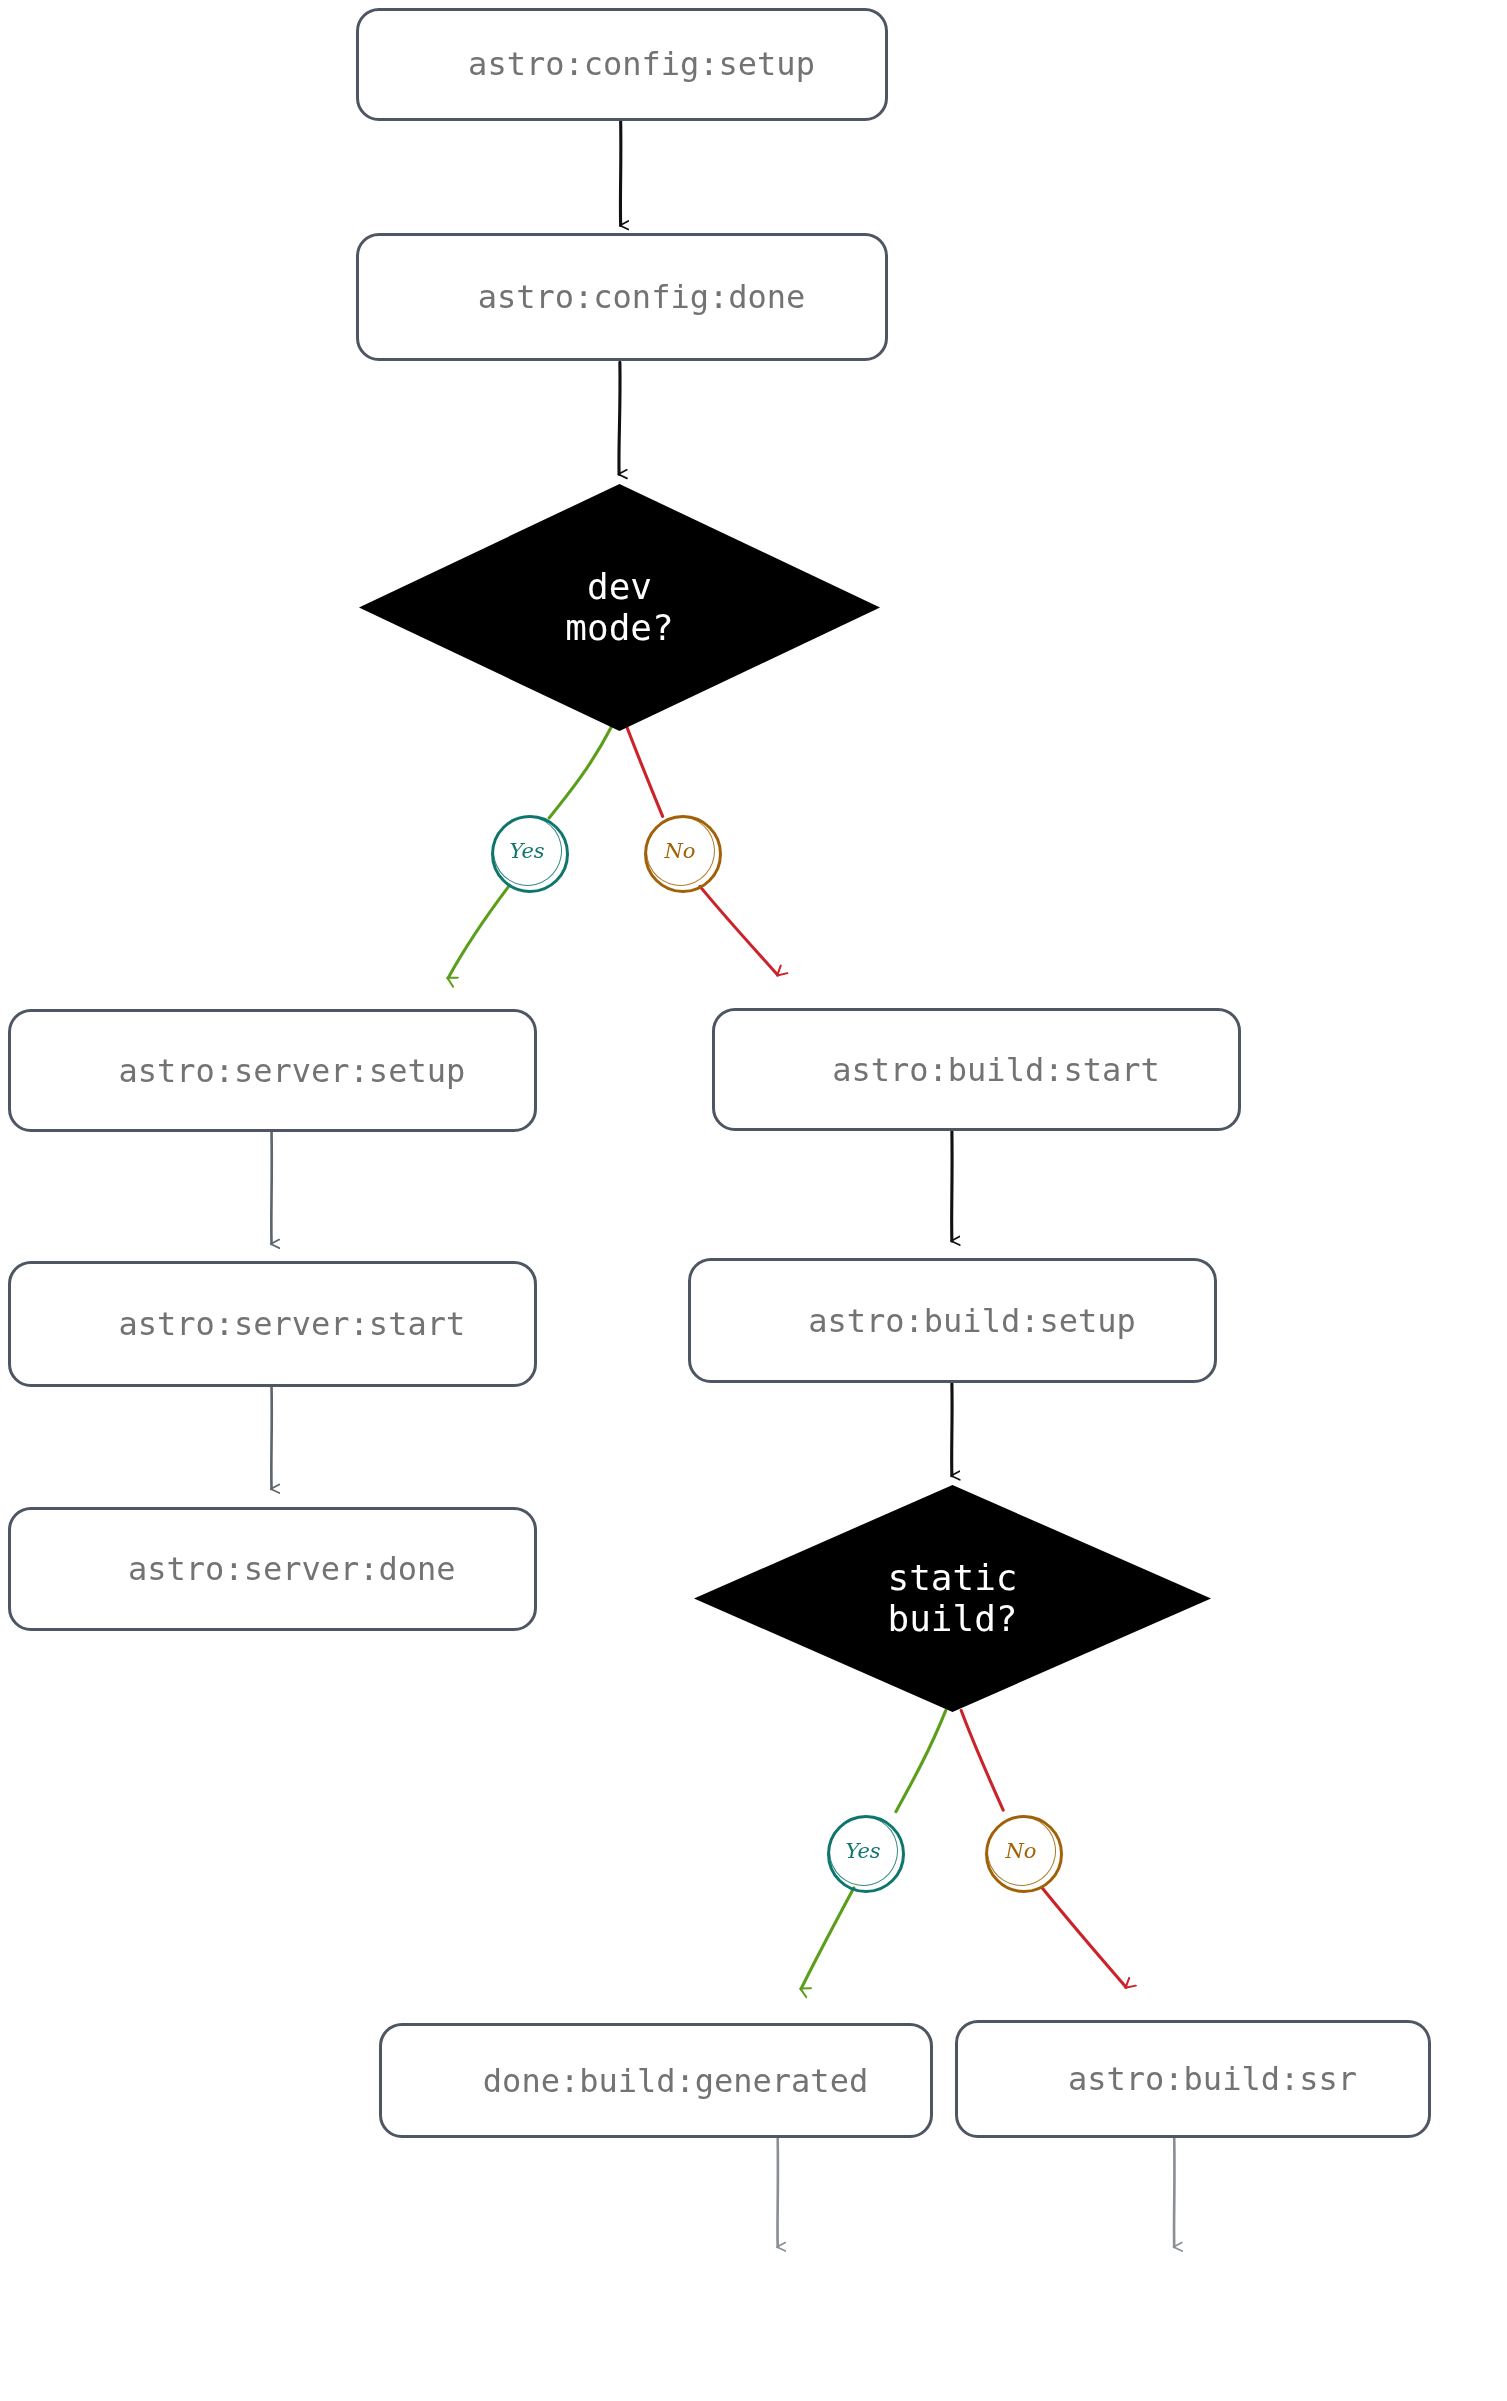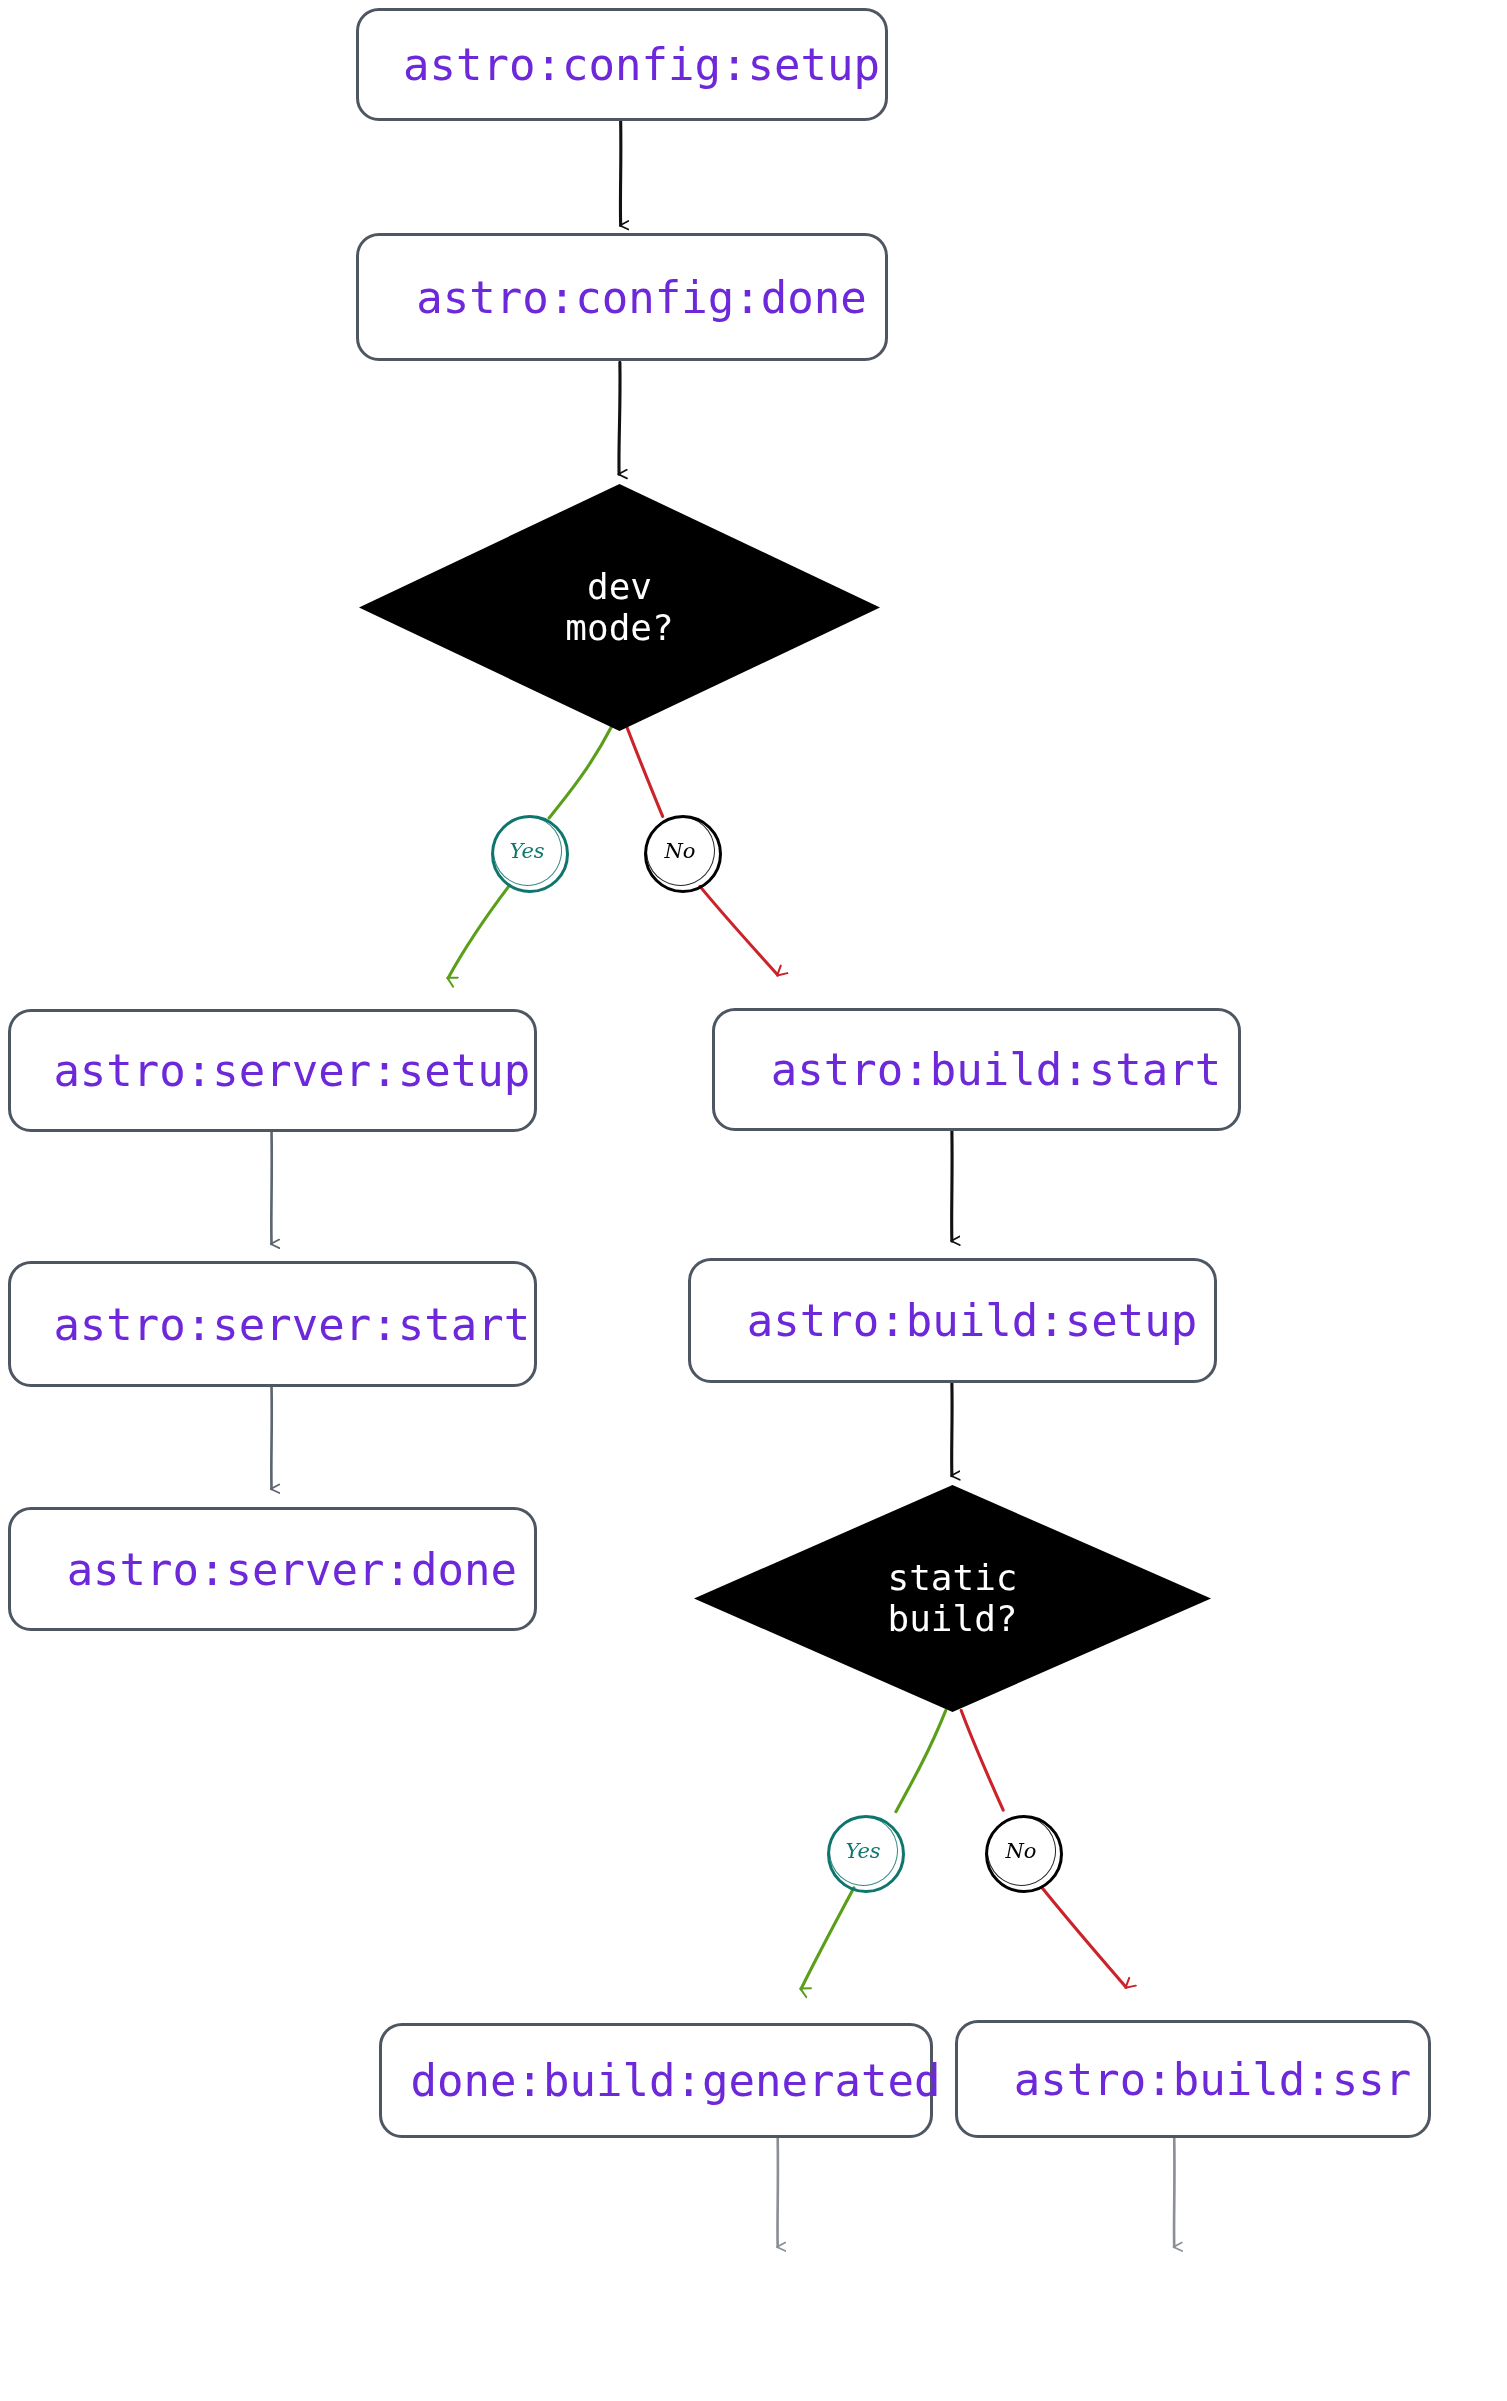--- a/index.html
+++ b/index.html
@@ -14,23 +14,23 @@
   #wires{position:absolute;left:0;top:0;width:1508px;height:2401px;}
   .node{
     position:absolute;
     box-sizing:border-box;
     border:3.9px solid #4d5661;
     border-radius:23px;
     background:#ffffff;
     display:flex;
     align-items:center;
     justify-content:center;
-    color:#6d28d9;
+    color:#737373;
     font-family:"DejaVu Sans Mono", monospace;
-    font-size:44px;
+    font-size:32px;
     letter-spacing:0px;
     white-space:nowrap;
     z-index:3;
     padding-left:39px;
   }
   .diamond{
     position:absolute;
     z-index:3;
     display:flex;
     align-items:center;
@@ -69,21 +69,21 @@
   }
   .badge .ring2{
     position:absolute;left:2.3px;top:0.8px;width:67px;height:68px;
     border-radius:50%;
     border:1.6px solid currentColor;
     transform:rotate(9deg);
     opacity:.85;
   }
   .badge .btxt{position:relative;z-index:6;}
   .badge.yes{color:#0f766e;}
-  .badge.no{color:#000000;text-align:center;}
+  .badge.no{color:#a16207;text-align:center;}
 </style>
 </head>
 <body>
 
 <div id="stage">
 
   <svg id="wires" viewBox="0 0 1939 3088" xmlns="http://www.w3.org/2000/svg">
     <defs>
       <marker id="ah-dark" markerWidth="16" markerHeight="16" refX="7" refY="11" orient="auto" markerUnits="userSpaceOnUse">
         <path d="M1.5,1 L7,12 L12.5,1" fill="none" stroke="#111111" stroke-width="2.2" stroke-linecap="round" stroke-linejoin="round"></path>

